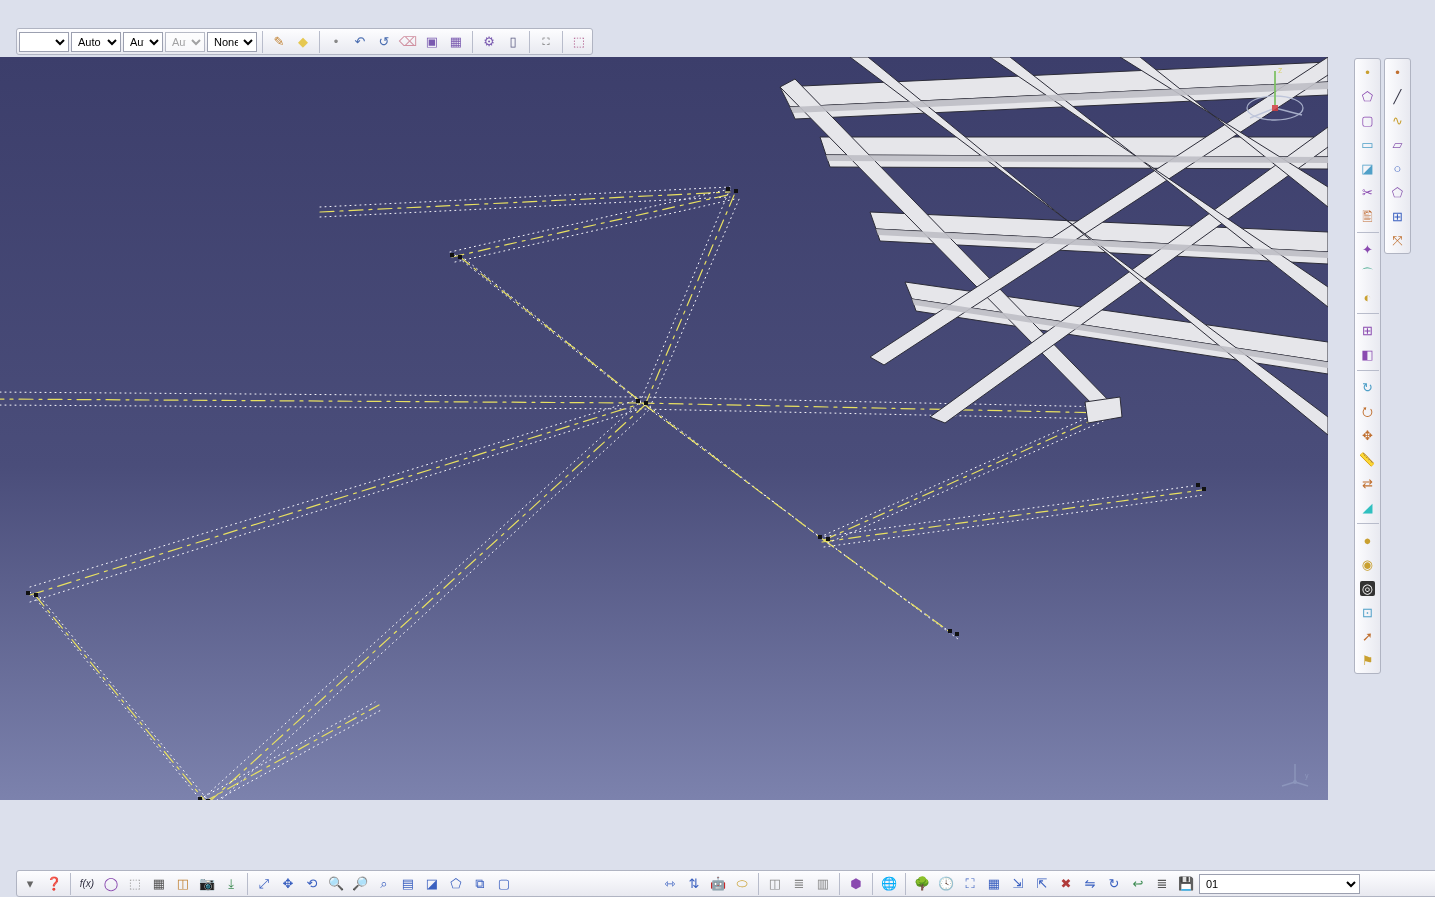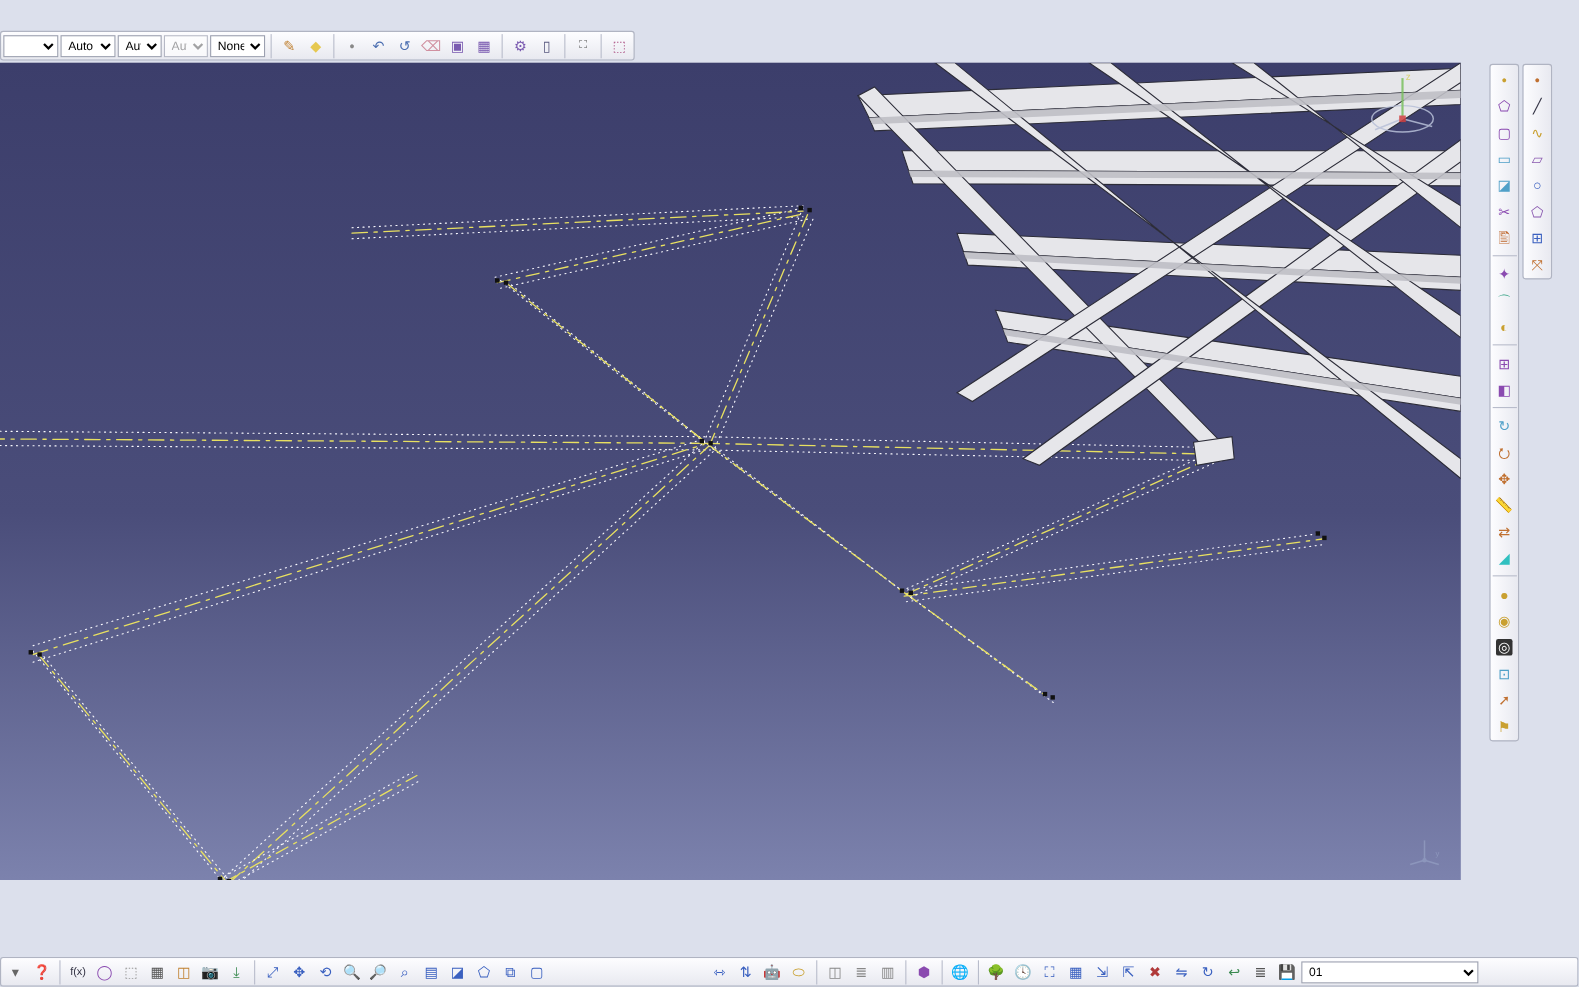--- a/index.html
+++ b/index.html
@@ -15,20 +15,21 @@
   }
   .toolbar {
     position: absolute;
     display: flex;
     align-items: center;
     background: linear-gradient(to bottom, #fdfdff, #e8e9f0);
     border: 1px solid #b0b4c2;
     border-radius: 3px;
     padding: 2px;
     gap: 2px;
+    margin-left: 16px;
   }
   .toolbar.vertical {
     flex-direction: column;
     background: linear-gradient(to right, #fdfdff, #e8e9f0);
   }
   .sel {
     height: 20px;
     font-size: 11px;
     background: #fff;
     border: 1px solid #9ca0b0;
@@ -404,21 +405,21 @@
 
 <div class="toolbar bottombar" style="width:1435px;">
   <div class="btn">
       <span style="color:#666">▾</span>
     </div>
   <div class="btn">
       <span style="color:#334;font-weight:bold">❓</span>
     </div>
   <div class="sep"></div>
   <div class="btn">
-      <span style="color:#334;font-size:10px">f(x)</span>
+      <span style="color:#334;font-style:italic;font-size:10px">f(x)</span>
     </div>
   <div class="btn">
       <span style="color:#8a4ab0">◯</span>
     </div>
   <div class="btn">
       <span style="color:#999">⬚</span>
     </div>
   <div class="btn">
       <span style="color:#555">▦</span>
     </div>

